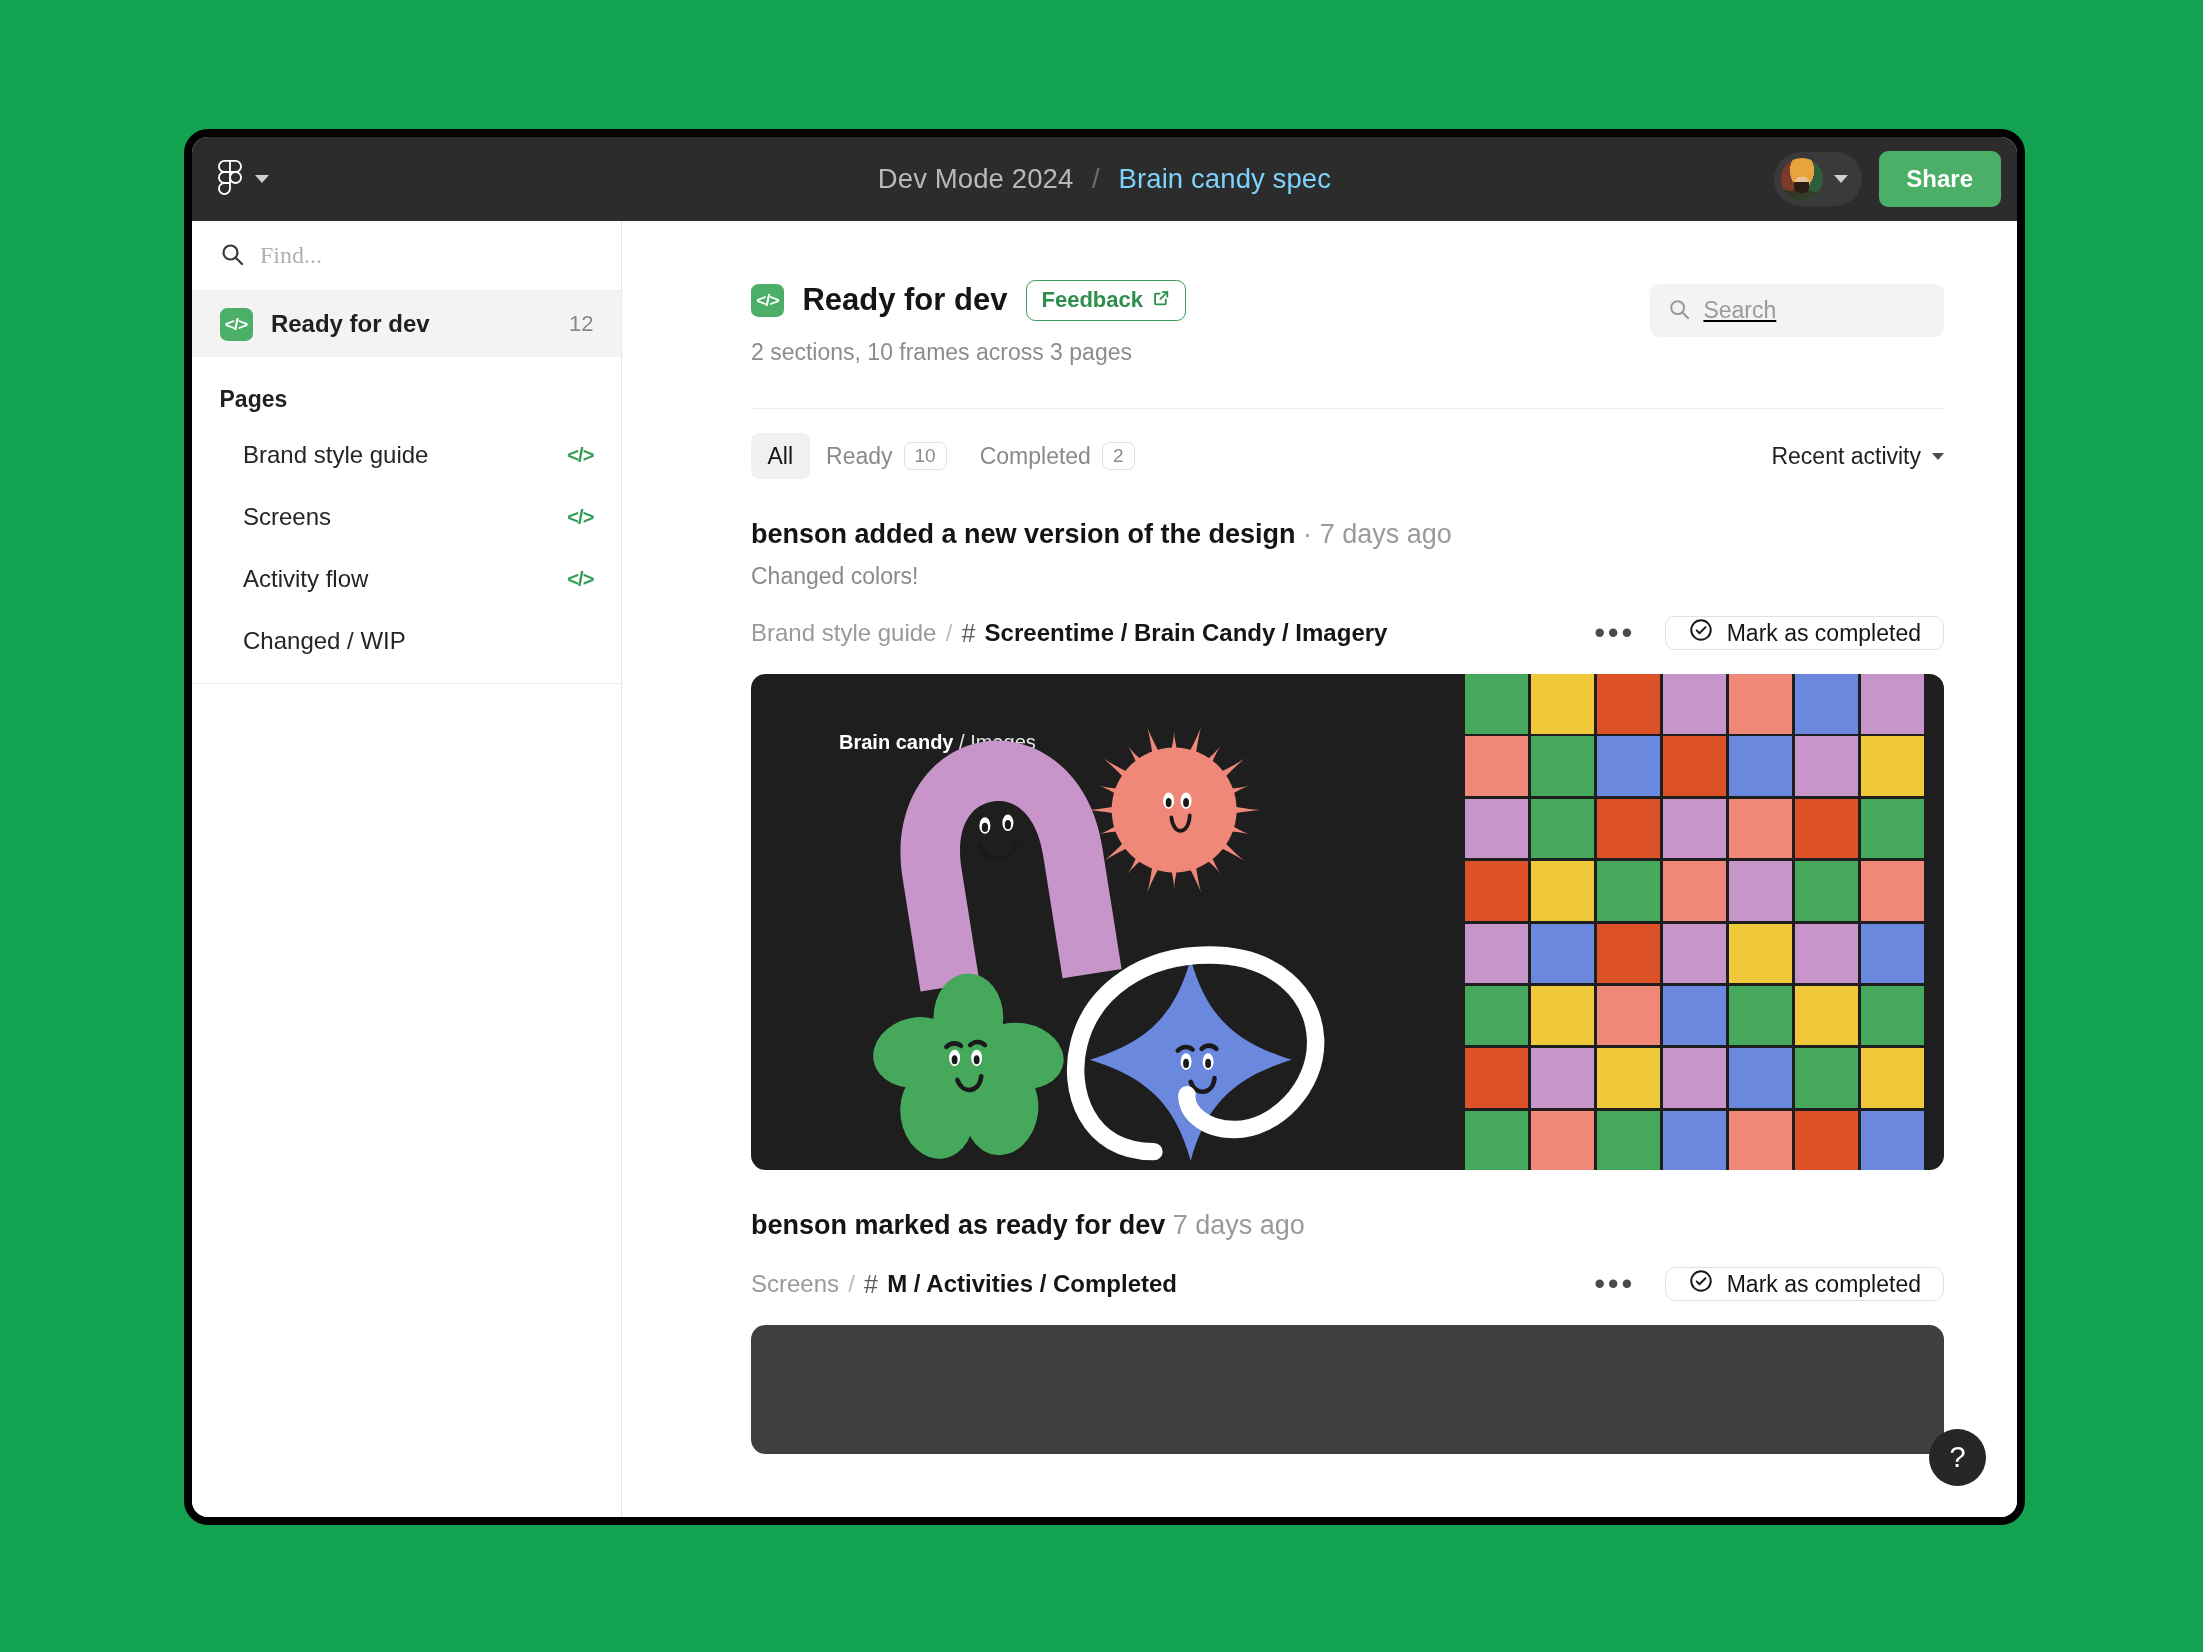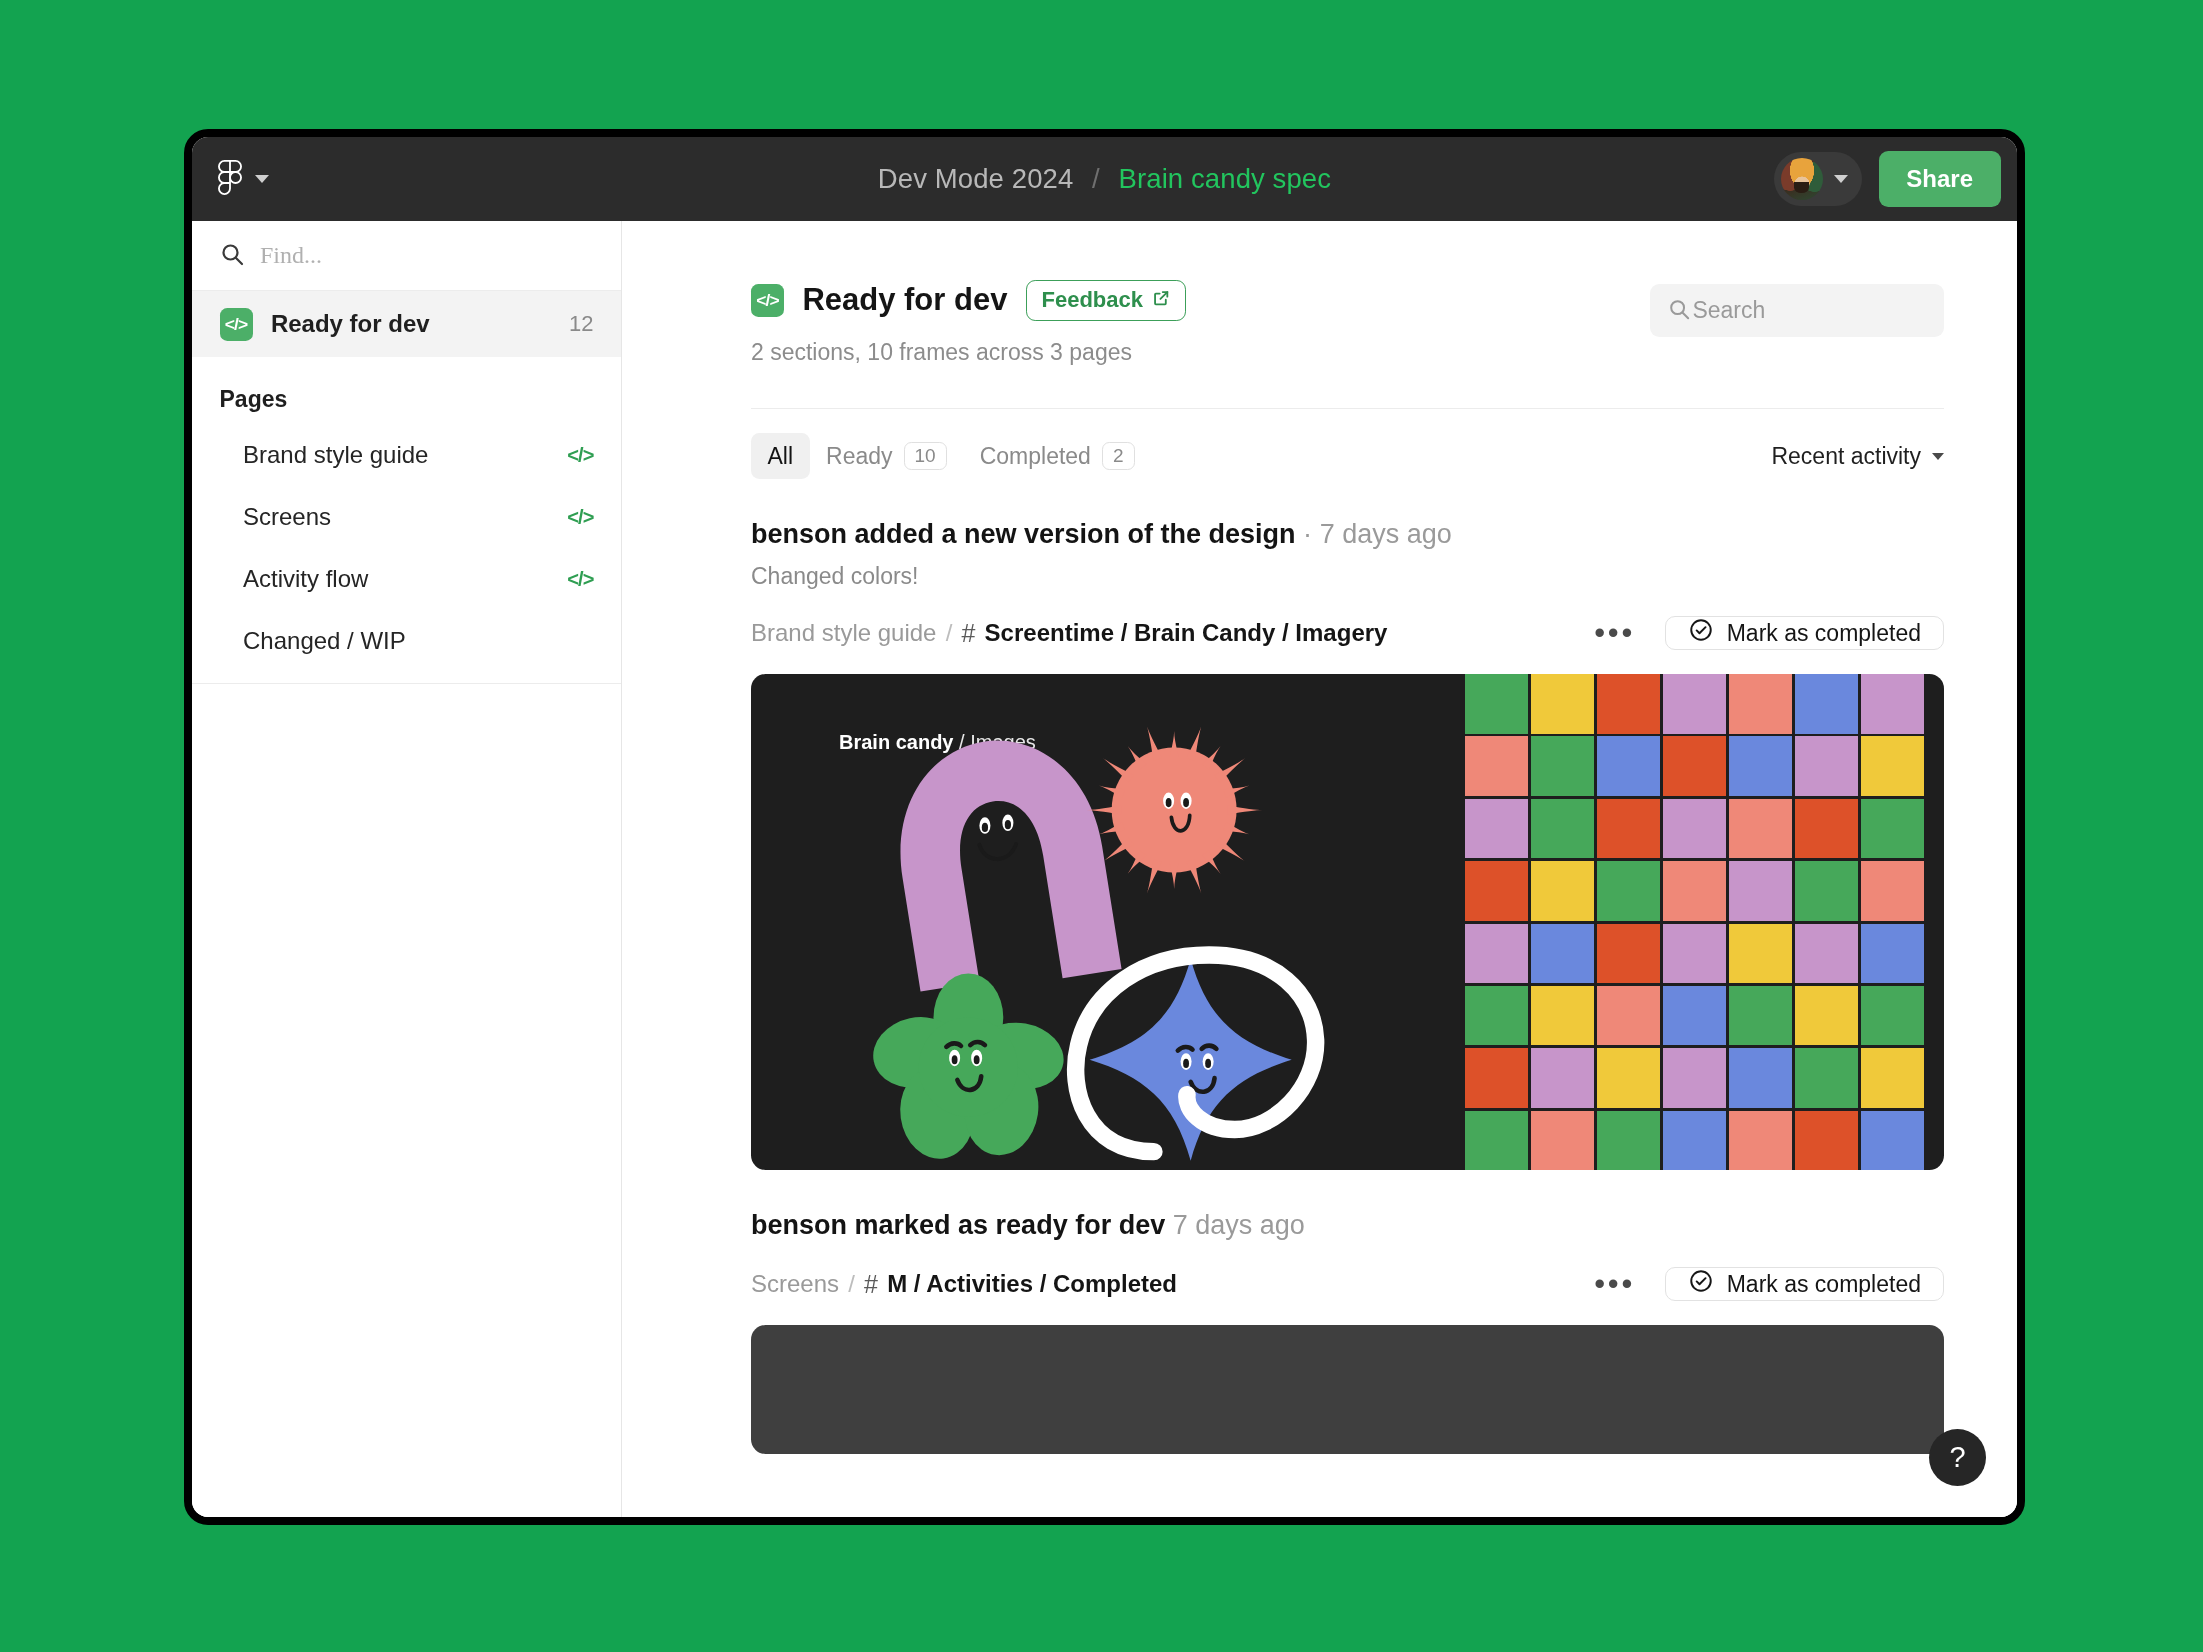--- a/index.html
+++ b/index.html
@@ -33,21 +33,21 @@
   .figma-logo { display: flex; align-items: center; gap: 13px; padding: 7.3px 9.2px; border-radius: 7.3px; cursor: pointer; }
   .chev-down { width: 0; height: 0; border-left: 7.3px solid transparent; border-right: 7.3px solid transparent; border-top: 8.3px solid #cfcfcf; }
   #breadcrumb-center {
     position: absolute; left: 0; right: 0;
     text-align: center;
     font-size: 27.5px; letter-spacing: 0.1px;
     pointer-events: none;
   }
   #breadcrumb-center .crumb-parent { color: #b8b8b8; }
   .crumb-sep { color: #6f6f6f; margin: 0 11px; }
-  #breadcrumb-center .crumb-current { color: #22c55e; }
+  #breadcrumb-center .crumb-current { color: #7dd3fc; }
   #topbar-right { margin-left: auto; display: flex; align-items: center; gap: 16.5px; z-index: 2; }
   #avatar-group {
     display: flex; align-items: center; gap: 11px;
     background: #3a3a3a; border-radius: 917px;
     padding: 6.4px 14.7px 6.4px 6.4px; cursor: pointer;
   }
   #avatar {
     width: 42px; height: 42px; border-radius: 50%;
     background:
       radial-gradient(circle at 50% 62%, #e8c39a 0 22%, transparent 23%),
@@ -135,22 +135,23 @@
     border: 1.8px solid #3c9f59; border-radius: 9.2px;
     padding: 6.4px 14.7px; color: #2e8f4d;
     font-size: 22px; font-weight: 700; cursor: pointer;
   }
   #main-subtitle { font-size: 23px; color: #8c8c8c; margin-top: 18.4px; }
 
   #search-box {
     margin-left: auto; margin-top: 3.7px;
     width: 294px; height: 53px;
     background: #f3f3f3; border-radius: 9.2px;
-    display: flex; align-items: center; gap: 2px;
+    display: flex; align-items: center; gap: 13px;
     padding: 0 18.4px;
+    text-decoration: underline;
   }
   #search-input {
     border: none; outline: none; background: transparent;
     font-size: 23px; color: #1f1f1f; width: 100%;
     font-family: "Liberation Sans", sans-serif;
   }
   #search-input::placeholder { color: #9a9a9a; }
 
   #tabs-row {
     display: flex; align-items: center;

